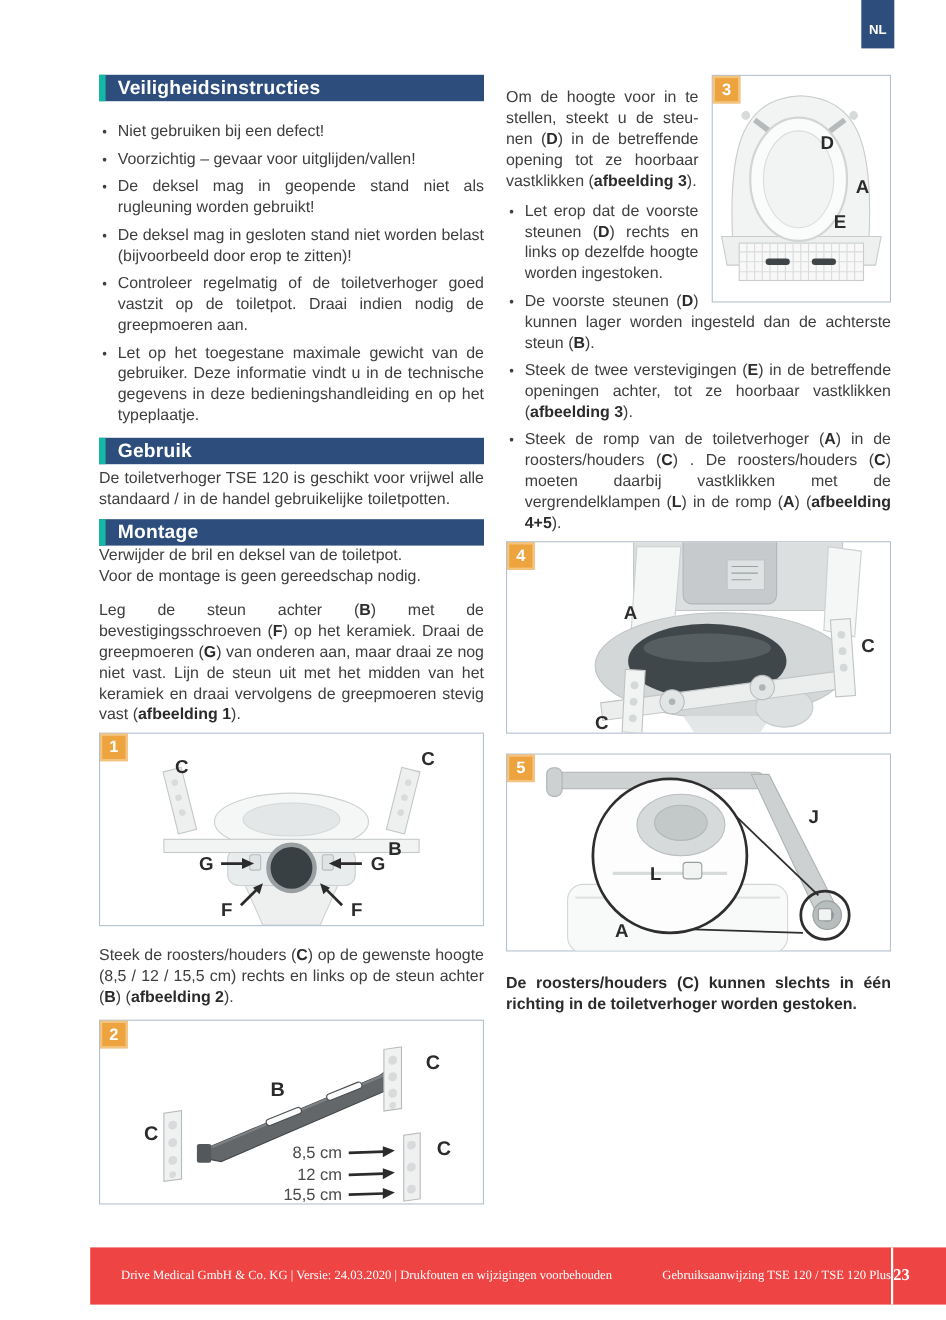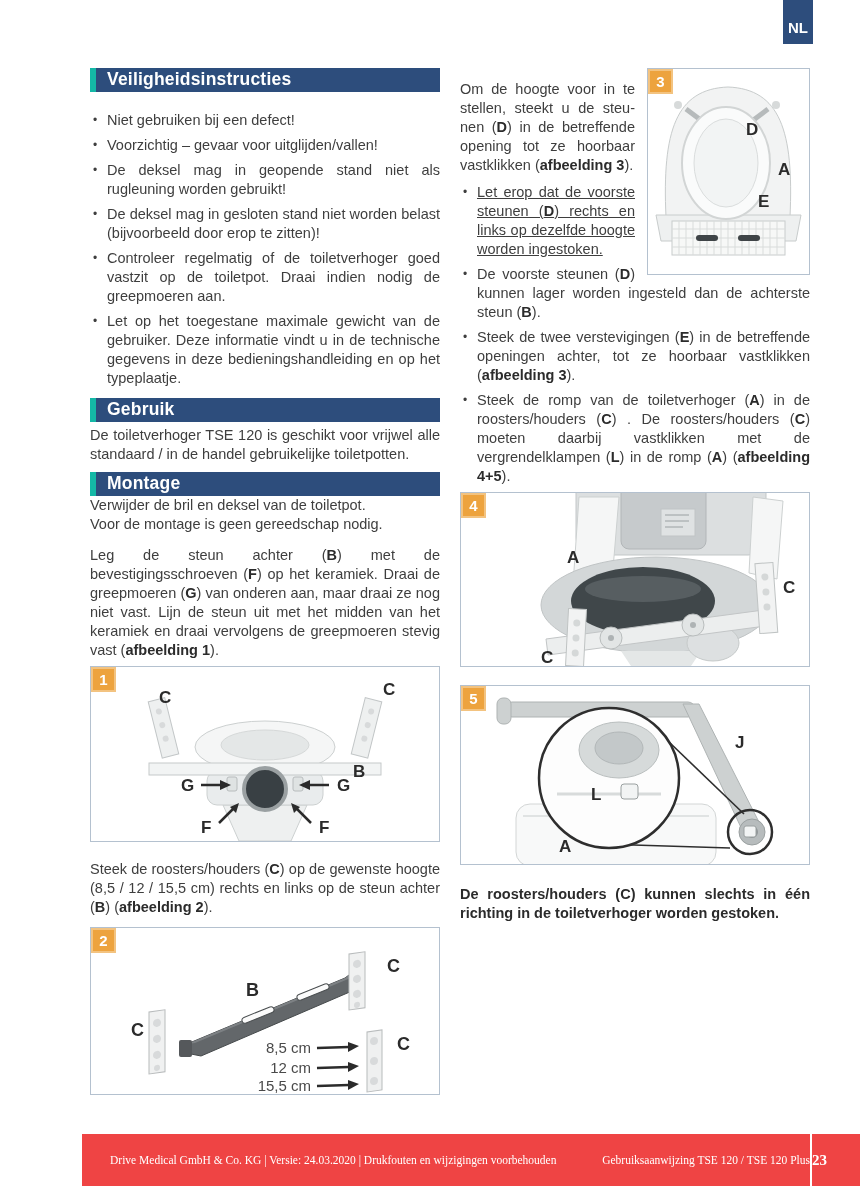--- a/index.html
+++ b/index.html
@@ -4,21 +4,21 @@
 <style>
   html,body{margin:0;padding:0;}
   body{
     width:860px;height:1200px;position:relative;background:#ffffff;
     font-family:"Liberation Sans",sans-serif;color:#3e3e3e;overflow:hidden;
   }
   b{color:#2b2b2b;}
   
   .lang-badge{
     position:absolute;left:783px;top:0;width:30px;height:44px;
-    background:#2d4d7c;color:#fff;font-weight:bold;font-size:15px;
+    background:#2d4d7c;color:#fff;font-weight:bold;font-size:12px;
     display:flex;align-items:center;justify-content:center;padding-top:10px;box-sizing:border-box;
   }
   
   .col-left{position:absolute;left:90px;top:68px;width:350px;}
   .col-right{position:absolute;left:460px;top:68px;width:350px;}
   .txt{font-size:14.5px;line-height:19px;text-align:justify;hyphens:manual;margin-top:12px;}
   .txt-plain{font-size:14.5px;line-height:19px;}
   .sec-bar{
     background:#2d4d7c;color:#fff;font-size:17.5px;font-weight:bold;
     height:24px;line-height:22px;padding-left:11px;box-sizing:border-box;
@@ -227,21 +227,21 @@
       <ellipse cx="78" cy="94" rx="32" ry="44" fill="#f2f4f4" stroke="#dadddd"></ellipse>
 
       <text class="lbl" x="98" y="66">D</text>
       <text class="lbl" x="130" y="106">A</text>
       <text class="lbl" x="110" y="138">E</text>
     </svg>
   </div>
 
   <div class="txt">Om de hoogte voor in te stellen, steekt u de steu­nen (<b>D</b>) in de betreffende opening tot ze hoorbaar vastklikken (<b>afbeelding 3</b>).</div>
 
-  <div class="txt bullet" style="margin-top:8px;text-decoration:underline;">Let erop dat de voorste steunen (<b>D</b>) rechts en links op dezelfde hoogte worden ingestoken.</div>
+  <div class="txt bullet" style="margin-top:8px;">Let erop dat de voorste steunen (<b>D</b>) rechts en links op dezelfde hoogte worden ingestoken.</div>
   <div class="txt bullet">De voorste steunen (<b>D</b>) kunnen lager worden ingesteld dan de achterste steun (<b>B</b>).</div>
   <div class="txt bullet">Steek de twee verstevigingen (<b>E</b>) in de betref­fende openingen achter, tot ze hoorbaar vastklikken (<b>afbeelding 3</b>).</div>
   <div class="txt bullet">Steek de romp van de toiletverhoger (<b>A</b>) in de roosters/houders (<b>C</b>) . De roosters/houders (<b>C</b>) moeten daarbij vastklikken met de vergrendelklampen (<b>L</b>) in de romp (<b>A</b>) (<b>afbeelding 4+5</b>).</div>
 
   <div class="figure" style="clear:both;margin-top:6px;width:350px;height:175px;">
     <span class="fig-badge">4</span>
     <svg viewBox="0 0 348 173">
 
       <rect x="115" y="-22" width="190" height="84" rx="18" fill="#dcdfe0" stroke="#c3c7c8"></rect>
       <rect x="160" y="-12" width="85" height="68" rx="8" fill="#c6cacc" stroke="#b2b6b8"></rect>

